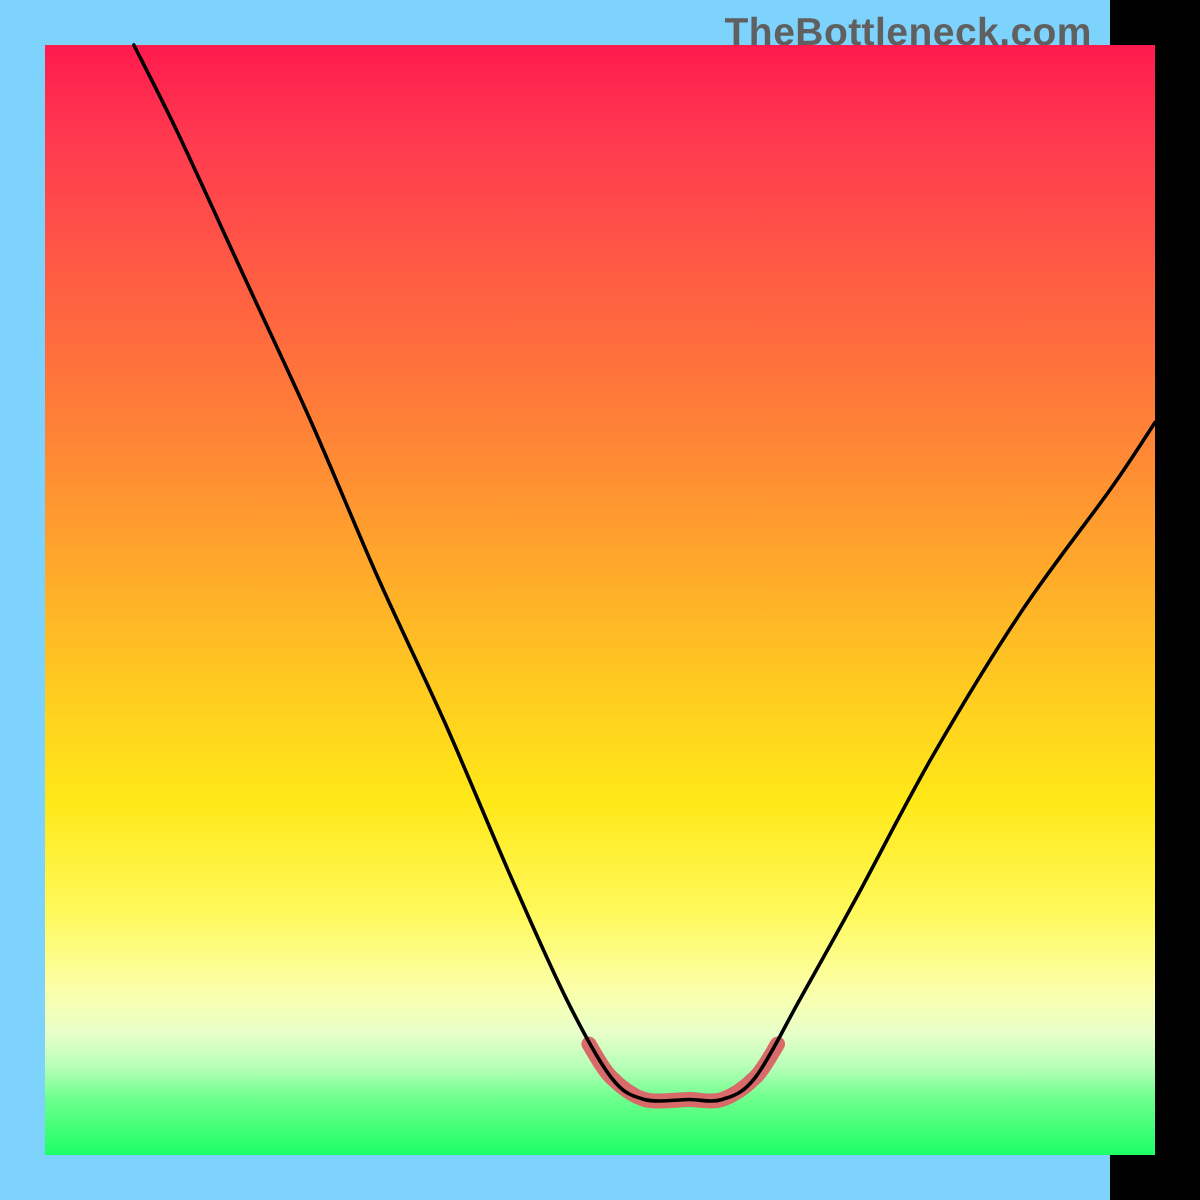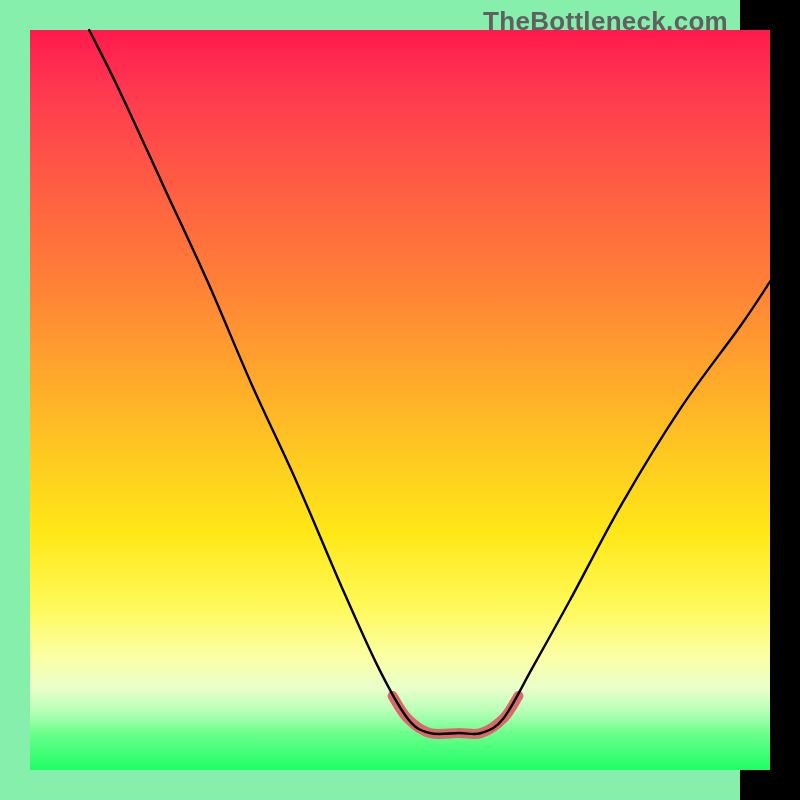--- a/index.html
+++ b/index.html
@@ -7,21 +7,21 @@
     padding: 0;
     width: 800px;
     height: 800px;
     background: #000000;
     overflow: hidden;
   }
   .frame {
     position: relative;
     width: 740px;
     height: 800px;
-    background: #86efac;
+    background: #7dd3fc;
     text-decoration: underline;
   }
   .watermark {
     position: absolute;
     top: 6px;
     right: 12px;
     color: #606060;
     font-family: Arial, Helvetica, sans-serif;
     font-size: 26px;
     font-weight: 600;

